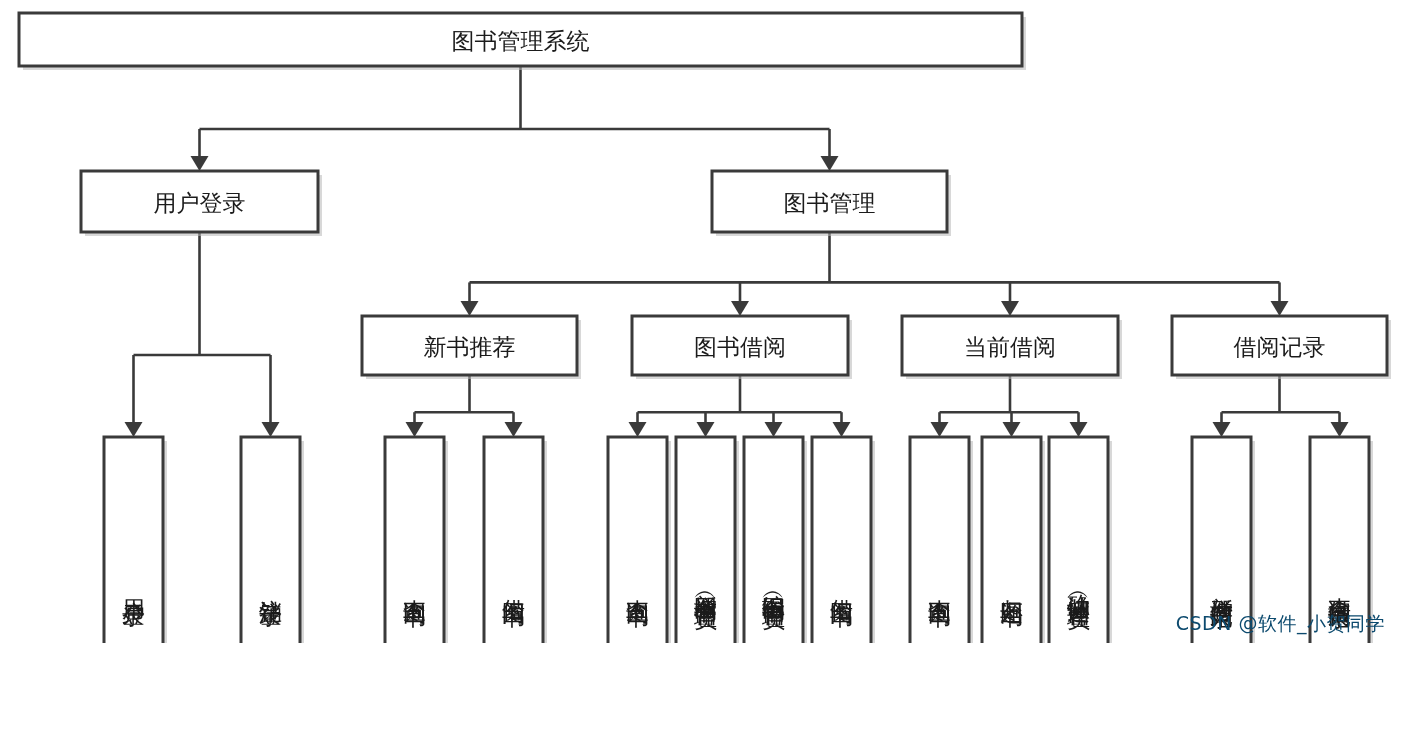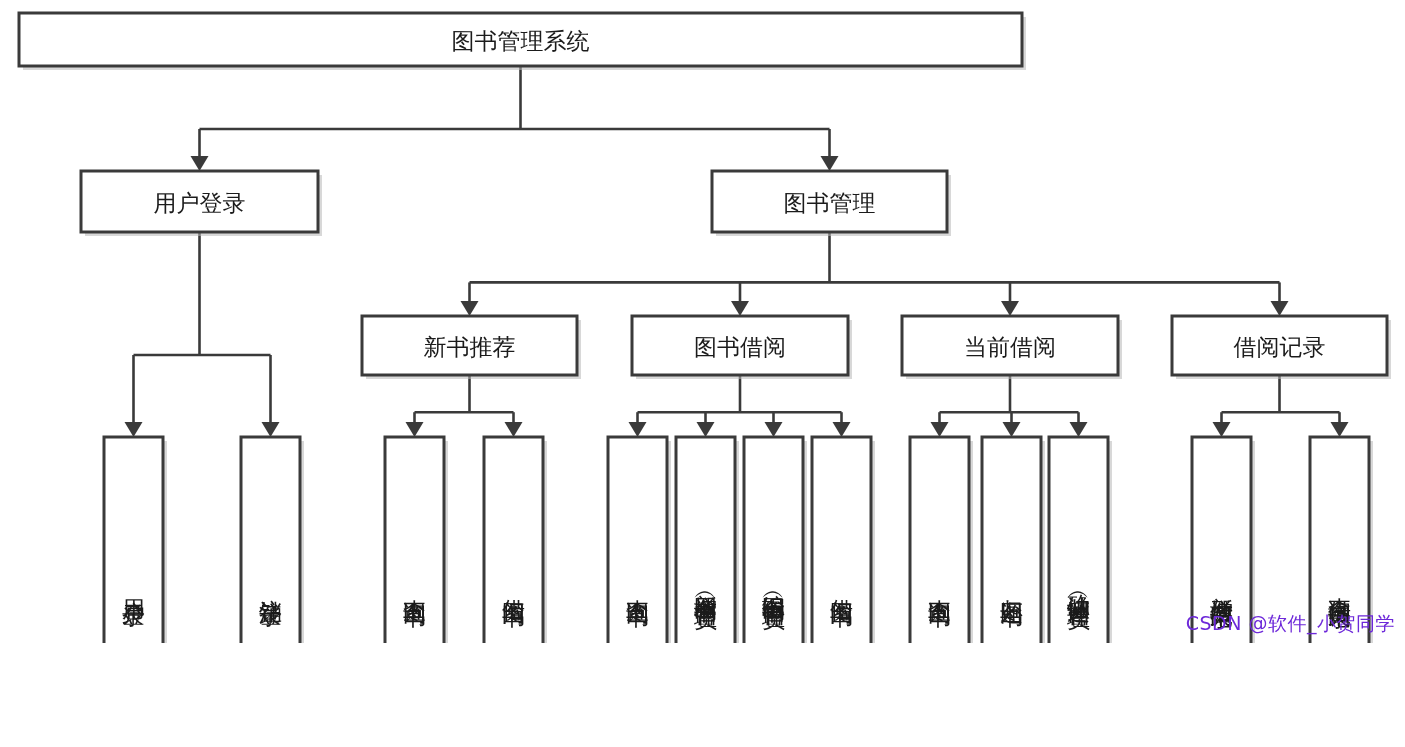--- a/index.html
+++ b/index.html
@@ -66,25 +66,25 @@
     text-orientation: upright;
     font-family: "DejaVu Sans", "Liberation Sans", sans-serif;
     font-size: 23px;
     line-height: 1.18;
     letter-spacing: 2px;
     color: #1b1b1b;
     white-space: nowrap;
   }
   .watermark {
     position: absolute;
-    right: 10px;
+    right: 20px;
     bottom: 6px;
     font-family: "DejaVu Sans", "Liberation Sans", sans-serif;
     font-size: 19px;
-    color: #6d28d9;
+    color: #0c4a6e;
     letter-spacing: 0.5px;
     white-space: nowrap;
     user-select: none;
   }
 </style>
 </head>
 <body>
 
 <div id="diagram-root">
 

